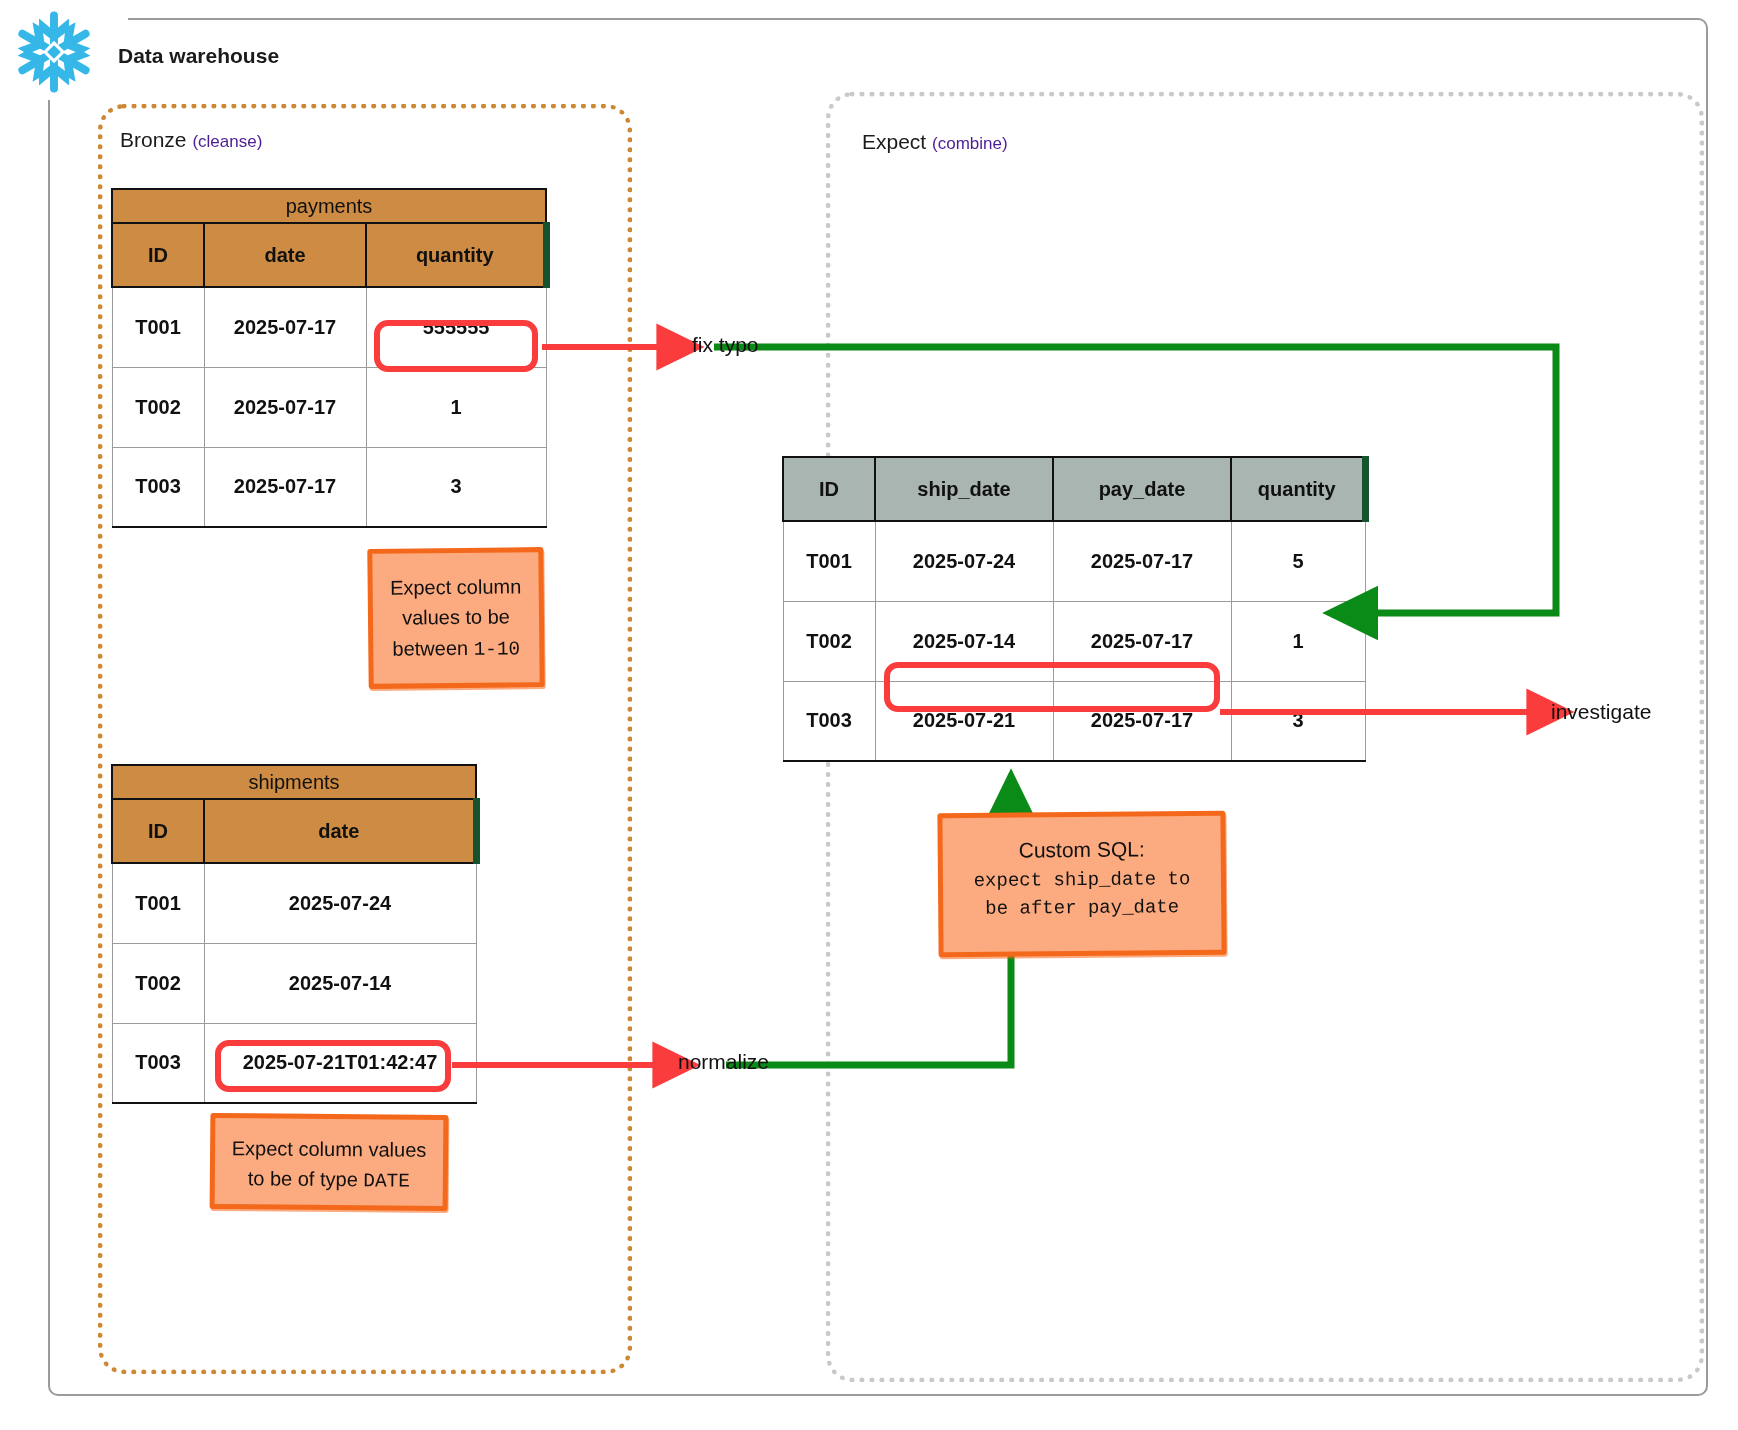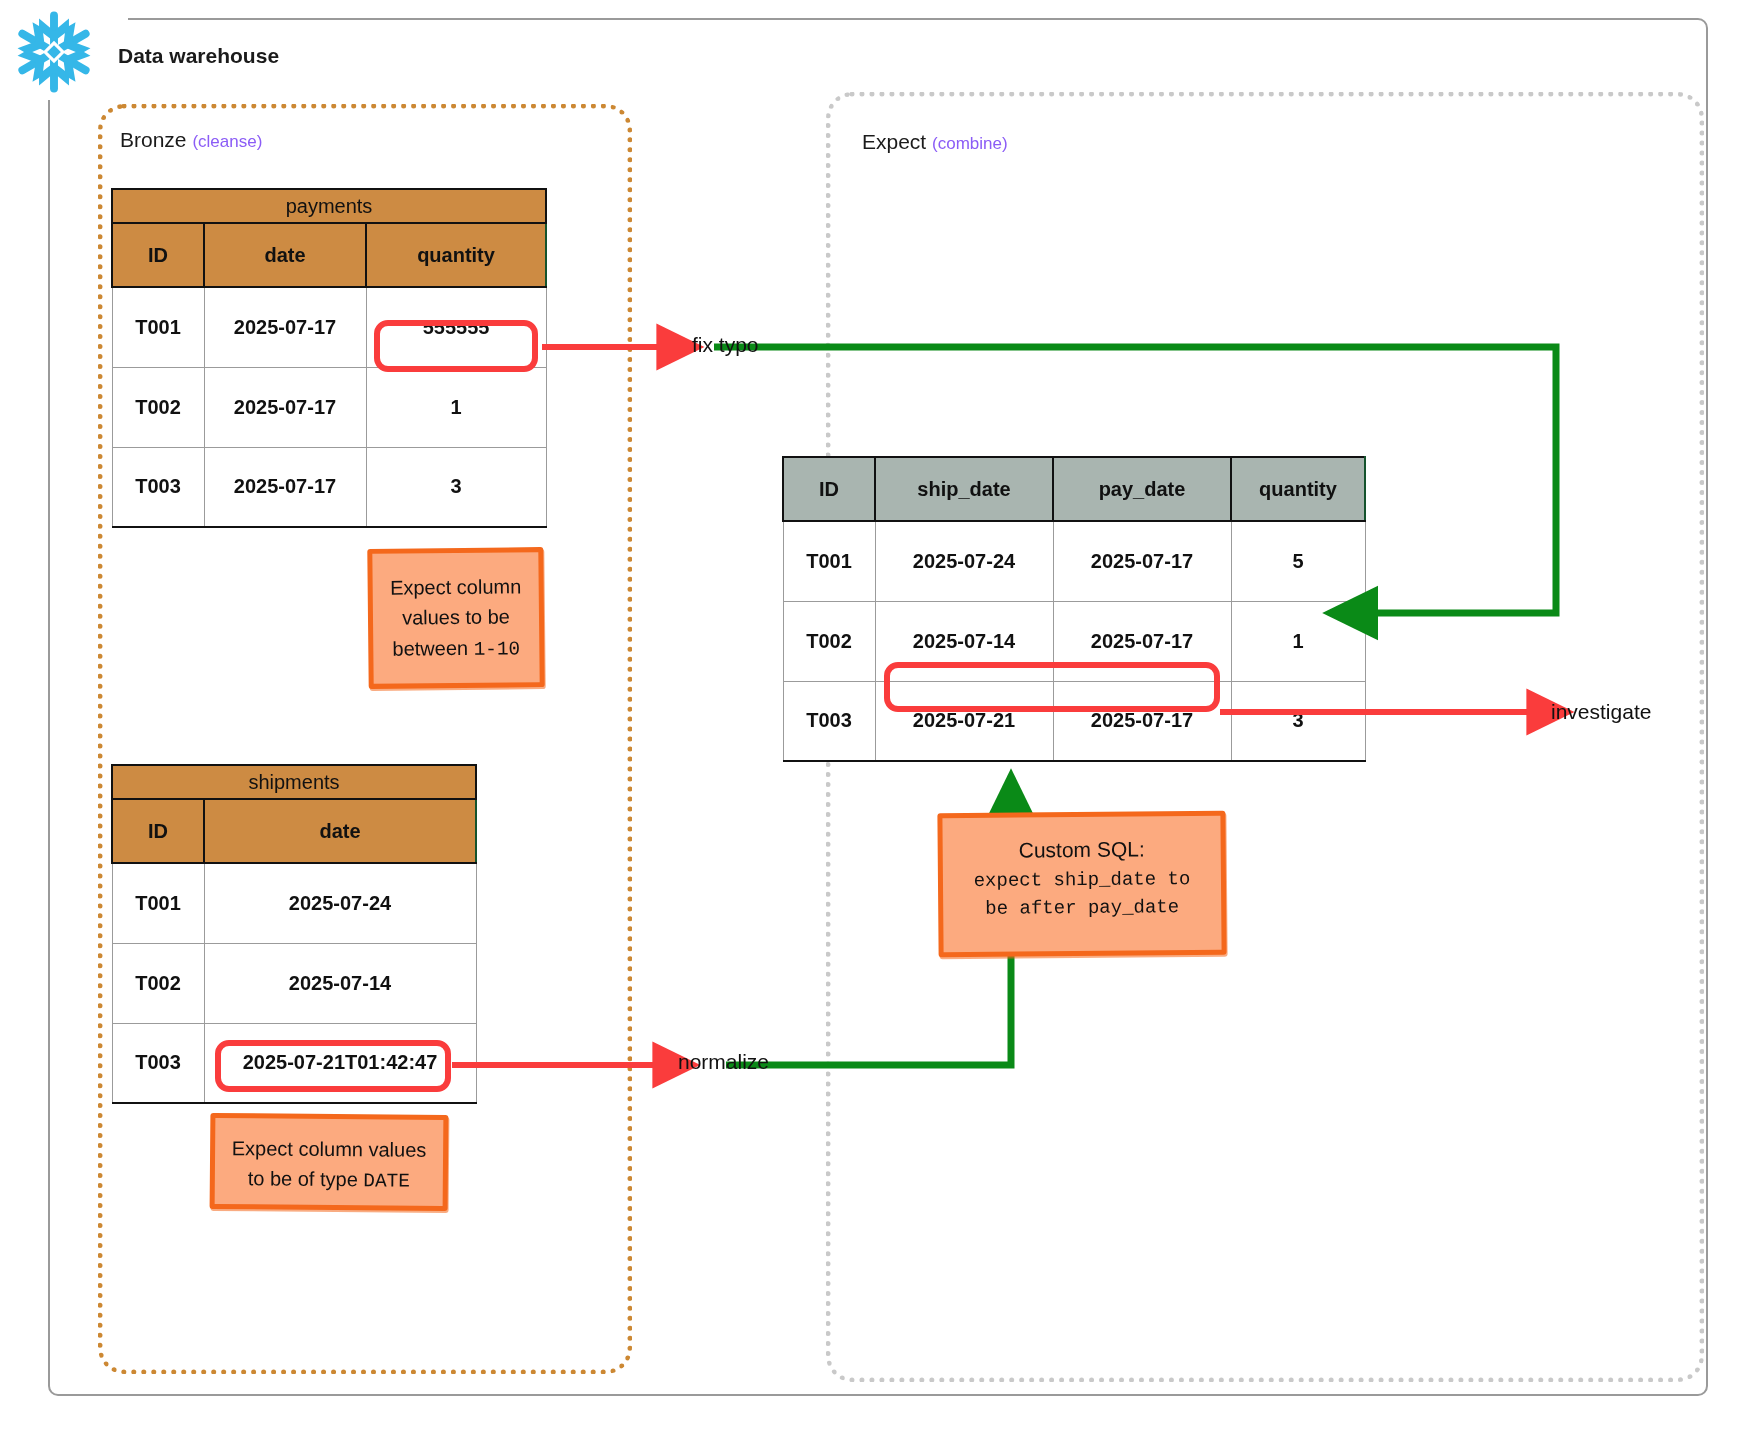--- a/index.html
+++ b/index.html
@@ -80,21 +80,21 @@
     border: 5px dotted #c9c9c9;
   }
   .zone-label {
     position: absolute;
     font-size: 21px;
     color: #1b1b1b;
     white-space: nowrap;
   }
   .zone-label .sub {
     font-size: 17px;
-    color: #8b5cf6;
+    color: #4c1d95;
   }
   .label-bronze { left: 120px; top: 128px; }
   .label-silver { left: 862px; top: 130px; }
 
   
   .dtable {
     position: absolute;
     border-collapse: collapse;
     background: #ffffff;
     table-layout: fixed;
@@ -118,21 +118,21 @@
     height: 64px;
     border: 2px solid #111111;
   }
   .dtable td.cell {
     height: 80px;
     border: 1px solid #9b9b9b;
     font-weight: bold;
     margin-left: 19px;
   }
   .dtable .outer-left  { border-left: 2px solid #111111; }
-  .dtable .outer-right { border-right: 2px solid #14532d; }
+  .dtable .outer-right { border-right: 7px solid #14532d; }
   .dtable tr.last-row td { border-bottom: 2px solid #111111; }
 
   .bronze-head { background: #cd8b43; }
   .silver-head { background: #a9b5b0; }
 
   
   #tbl-payments { left: 111px; top: 188px; width: 434px; }
   #tbl-payments col.c1 { width: 92px; }
   #tbl-payments col.c2 { width: 162px; }
   #tbl-payments col.c3 { width: 180px; }

